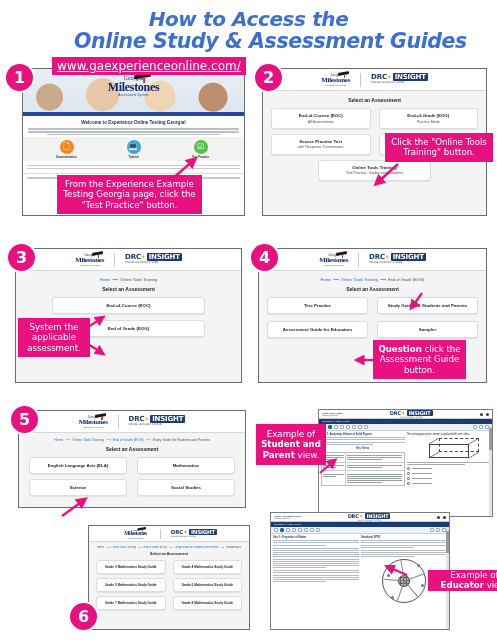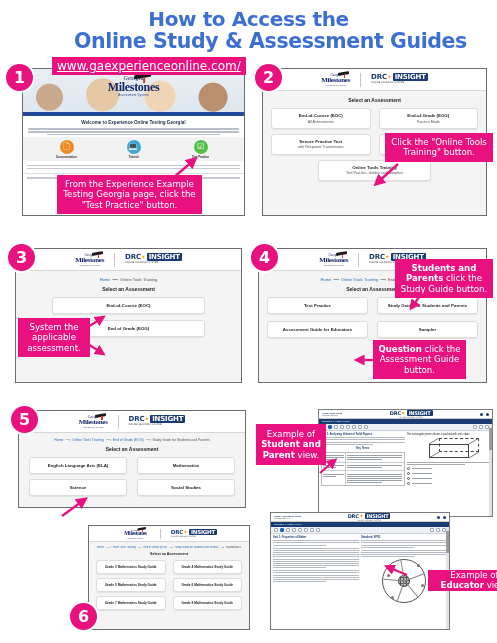--- a/index.html
+++ b/index.html
@@ -6,21 +6,21 @@
   html, body {
     width: 497px; height: 643px;
     background: #ffffff;
     font-family: "Liberation Sans", sans-serif;
     overflow: hidden;
   }
   #page { position: relative; width: 497px; height: 643px; background: #fff; }
 
   
   .title-wrap {
-    position: absolute; left: 0; top: 8px; width: 497px; text-align: center;
+    position: absolute; left: 0; top: 8px; width: 497px; text-align: center; font-style: italic;
   }
   .title-line {
     font-family: "DejaVu Sans", sans-serif;
     font-weight: bold;
     color: #3b6fd4;
     letter-spacing: -0.4px;
     line-height: 1.12;
   }
   .title-1 { font-size: 20px; }
   .title-2 { font-size: 20.5px; padding-left: 44px; }
@@ -397,21 +397,20 @@
         </div>
         <div class="abtn">
           <span>Assessment Guide for Educators</span>
         </div>
         <div class="abtn">
           <span>Sampler</span>
         </div>
       </div>
     </div>
   </div>
-  <div class="callout" style="left:395px; top:259px; width:98px;"><b>Students and Parents</b><span> click the Study Guide button.</span></div>
   <svg class="arrow" style="left:408px;top:292px;" width="22" height="20">
     <defs>
         <marker id="ah5" markerWidth="5" markerHeight="5" refX="3" refY="2.5" orient="auto">
       <path d="M0,0 L5,2.5 L0,5 z" fill="#e8117f"></path>
         </marker>
       </defs>
     <path d="M14,1 L4,15" stroke="#e8117f" stroke-width="2.2" fill="none" marker-end="url(#ah5)"></path>
   </svg>
   <div class="callout" style="left:373px; top:340px; width:93px;"><b>Question</b><span> click the Assessment Guide button.</span></div>
   <svg class="arrow" style="left:352px;top:355px;" width="24" height="10">

